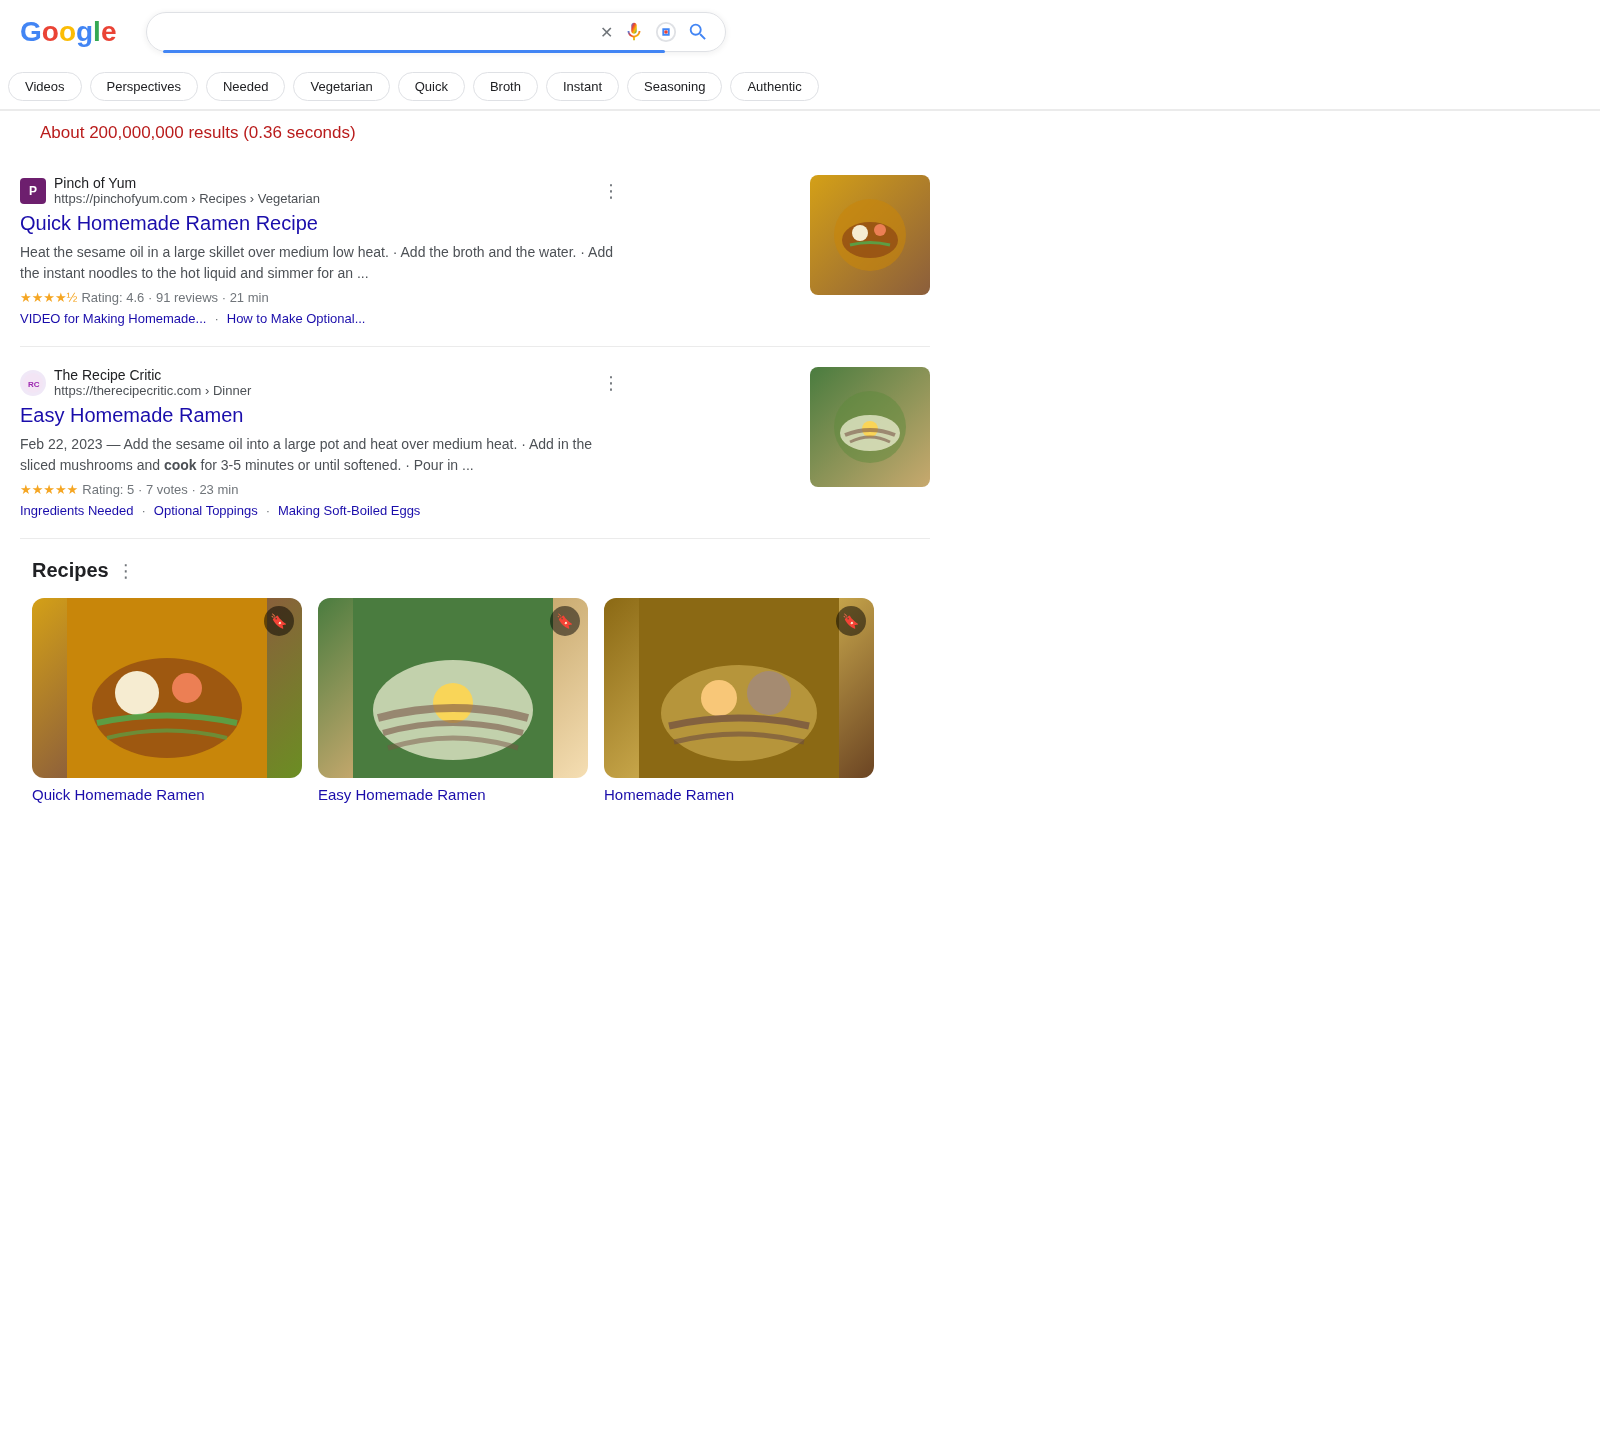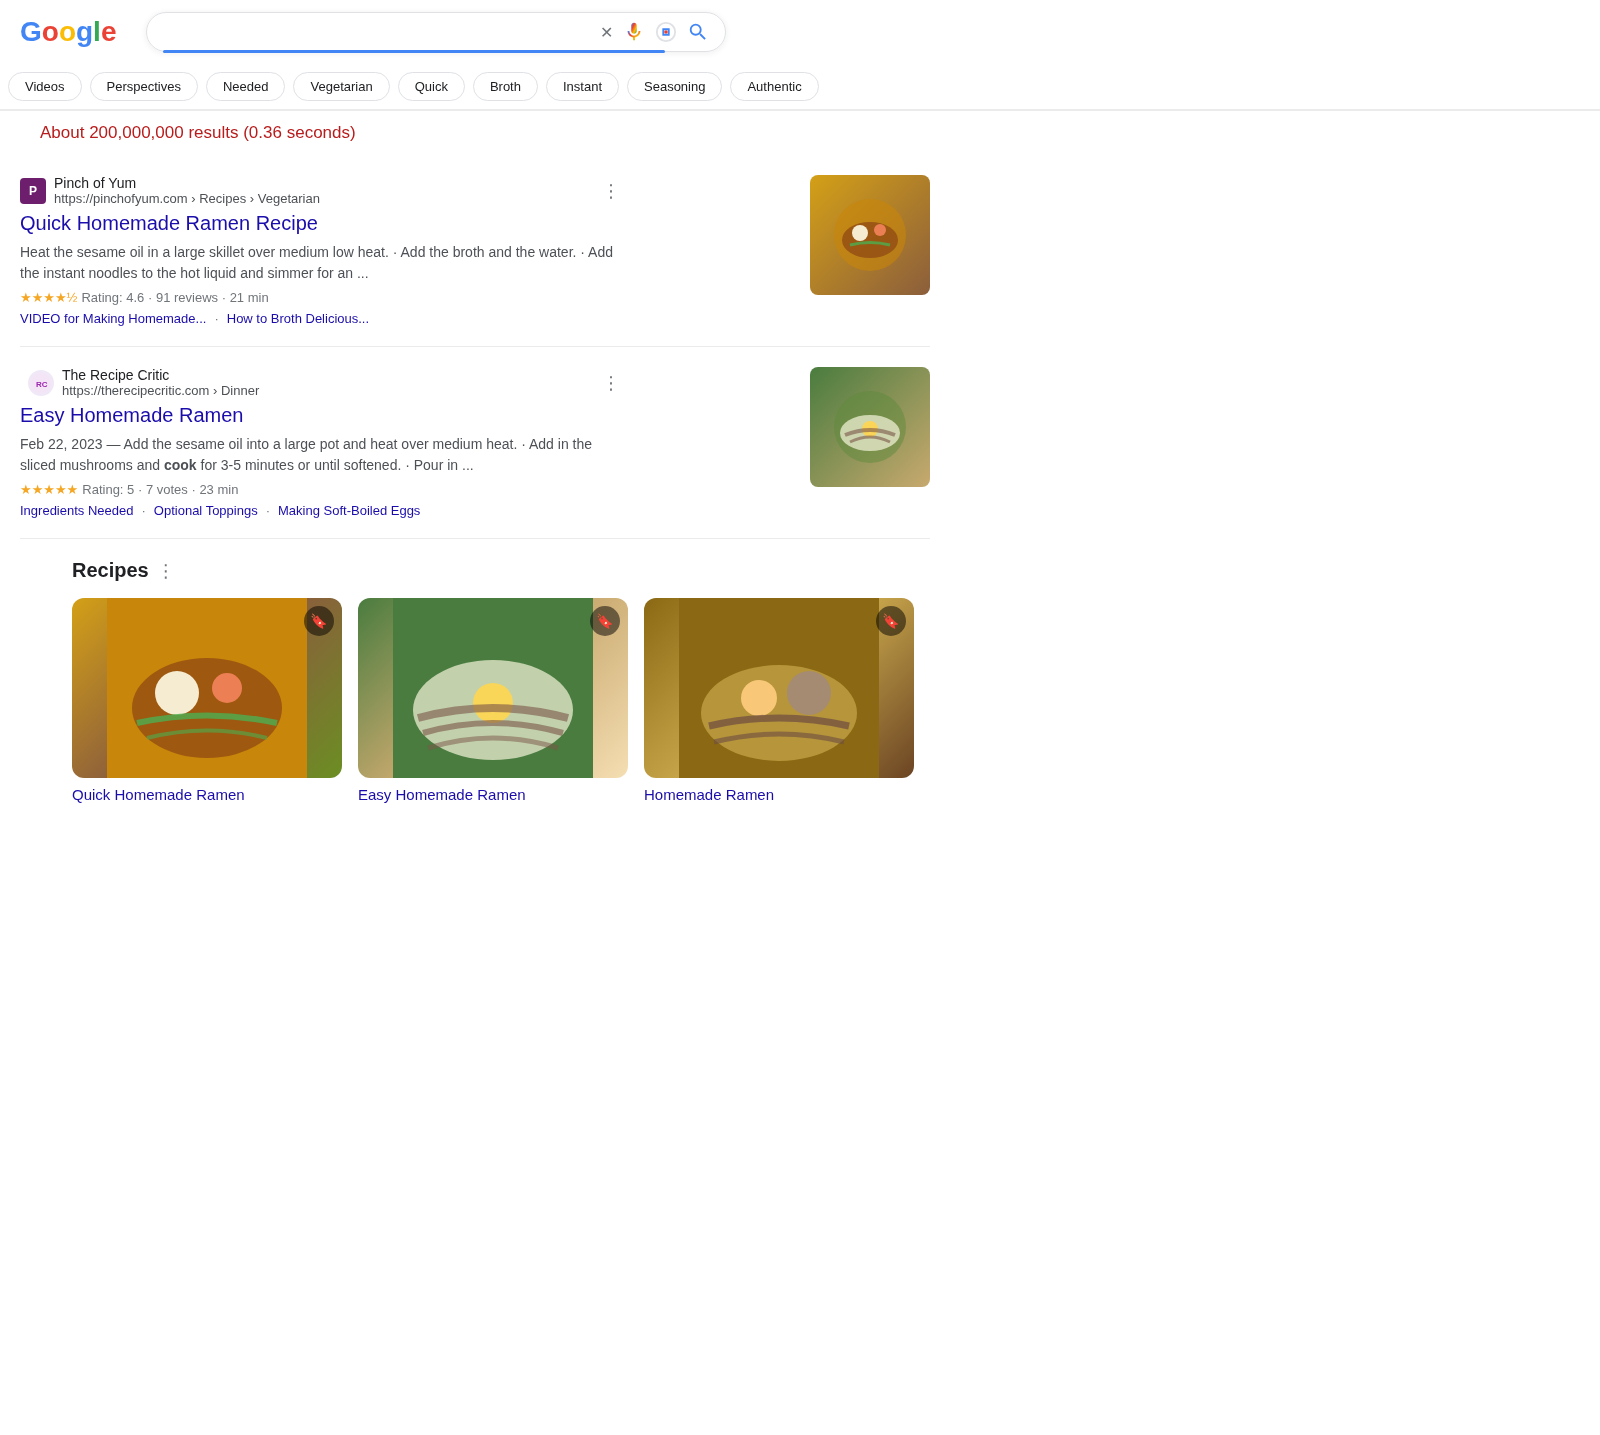--- a/index.html
+++ b/index.html
@@ -31,35 +31,35 @@
 
     
     .search-result { display: flex; justify-content: space-between; align-items: flex-start; padding: 20px 0; border-bottom: 1px solid #ebebeb; }
     .result-left { flex: 1; max-width: 600px; }
     .result-right { margin-left: 20px; }
     .result-right img, .result-right .img-placeholder { width: 120px; height: 120px; border-radius: 8px; object-fit: cover; }
 
     .site-info { display: flex; align-items: center; gap: 8px; margin-bottom: 4px; }
     .site-favicon { width: 26px; height: 26px; border-radius: 50%; display: flex; align-items: center; justify-content: center; font-size: 12px; font-weight: bold; }
     .favicon-poy { background: #6d1f6e; color: white; border-radius: 4px; }
-    .favicon-rc { background: #f0e8f7; width: 26px; height: 26px; border-radius: 50%; display: flex; align-items: center; justify-content: center; margin-left: 8px; }
+    .favicon-rc { background: #f0e8f7; width: 26px; height: 26px; border-radius: 50%; display: flex; align-items: center; justify-content: center; }
     .site-name { font-size: 14px; color: #202124; font-weight: 500; }
     .site-url { font-size: 13px; color: #4d5156; }
     .more-btn { margin-left: auto; cursor: pointer; color: #70757a; font-size: 18px; }
 
     .result-title { font-size: 20px; color: #1a0dab; cursor: pointer; margin-bottom: 6px; line-height: 1.3; }
     .result-snippet { font-size: 14px; color: #4d5156; line-height: 1.5; margin-bottom: 6px; }
     .rating { display: flex; align-items: center; gap: 4px; color: #70757a; font-size: 13px; margin-bottom: 6px; }
     .stars { color: #f5a623; font-size: 13px; }
     .result-links { display: flex; gap: 8px; font-size: 13px; color: #1a0dab; cursor: pointer; flex-wrap: wrap; }
     .result-links a { color: #1a0dab; text-decoration: none; }
     .dot-sep { color: #70757a; }
 
     
-    .recipes-section { padding: 20px 12px; margin-left: 40px; }
+    .recipes-section { padding: 20px 12px; }
     .recipes-header { display: flex; align-items: center; gap: 8px; margin-bottom: 16px; }
     .recipes-title { font-size: 20px; font-weight: 600; color: #202124; }
     .recipes-more { color: #70757a; font-size: 18px; cursor: pointer; }
     .recipes-grid { display: flex; gap: 16px; flex-wrap: wrap; }
     .recipe-card { width: 270px; cursor: pointer; }
     .recipe-img-wrapper { position: relative; width: 270px; height: 180px; border-radius: 12px; overflow: hidden; }
     .recipe-img-placeholder { width: 100%; height: 100%; display: flex; align-items: center; justify-content: center; font-size: 40px; }
     .recipe-bookmark { position: absolute; top: 8px; right: 8px; background: rgba(0,0,0,0.5); border-radius: 50%; width: 30px; height: 30px; display: flex; align-items: center; justify-content: center; color: white; font-size: 14px; }
     .recipe-label { font-size: 15px; color: #1a0dab; margin-top: 8px; cursor: pointer; }
 
@@ -156,21 +156,21 @@
       </div>
       <div class="result-title">Quick Homemade Ramen Recipe</div>
       <div class="result-snippet">Heat the sesame oil in a large skillet over medium low heat. · Add the broth and the water. · Add the instant noodles to the hot liquid and simmer for an ...</div>
       <div class="rating">
         <span class="stars">★★★★½</span>
         <span>Rating: <span>4.6</span> · <span>91 reviews</span> · <span>21 min</span></span>
       </div>
       <div class="result-links">
         <a href="#">VIDEO for Making Homemade...</a>
         <span class="dot-sep">·</span>
-        <a href="#">How to Broth Delicious...</a>
+        <a href="#">How to Make Optional...</a>
       </div>
     </div>
     <div class="result-right">
       <div class="img-placeholder food-img-small-1" style="width:120px;height:120px;border-radius:8px; display:flex;align-items:center;justify-content:center;">
 
         <svg width="80" height="80" viewBox="0 0 80 80">
           <circle cx="40" cy="40" r="36" fill="#c8860a" opacity="0.6"></circle>
           <ellipse cx="40" cy="45" rx="28" ry="18" fill="#8b4513" opacity="0.7"></ellipse>
           <circle cx="30" cy="38" r="8" fill="#fffde7" opacity="0.9"></circle>
           <circle cx="50" cy="35" r="6" fill="#ff8a65" opacity="0.8"></circle>

